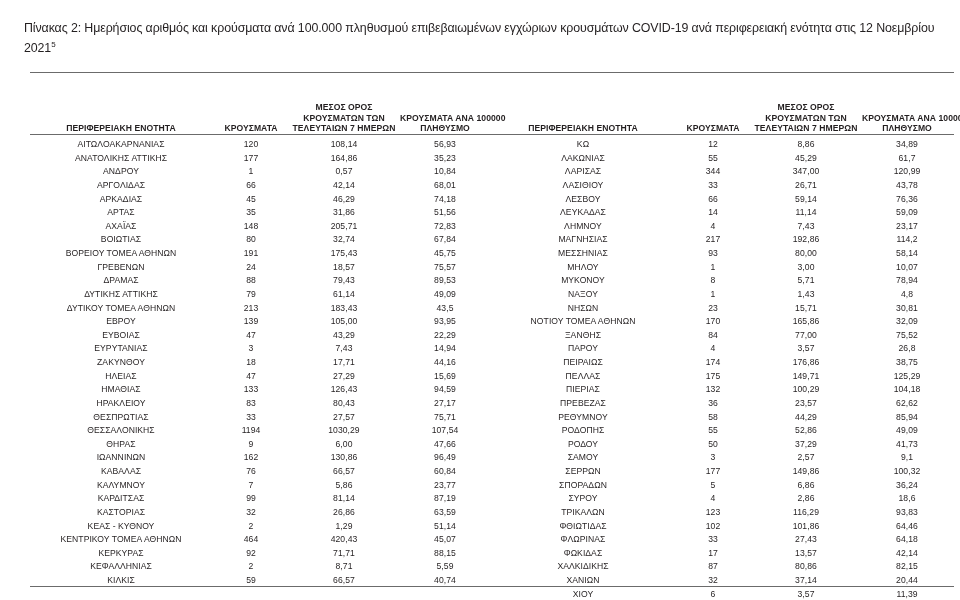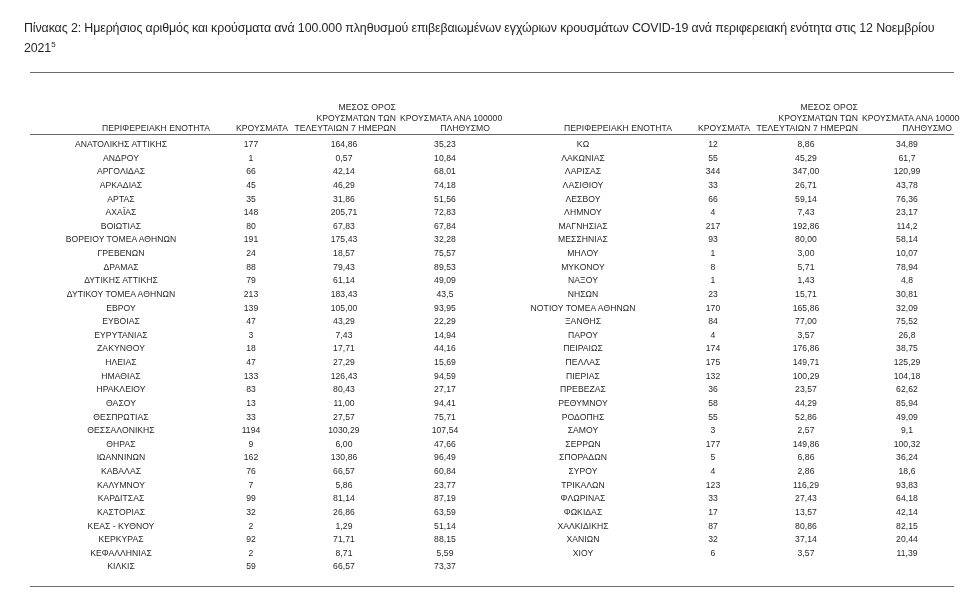--- a/index.html
+++ b/index.html
@@ -71,23 +71,23 @@
     border-collapse: collapse;
     table-layout: fixed;
   }
   table.data col.c-name  { width: 182px; }
   table.data col.c-cases { width: 78px; }
   table.data col.c-avg   { width: 108px; }
   table.data col.c-per   { width: 94px; }
 
   table.data thead th {
     font-size: 8.6px;
-    font-weight: normal;
+    font-weight: bold;
     color: #231f20;
-    text-align: right;
+    text-align: center;
     vertical-align: bottom;
     padding: 0 2px 4px 2px;
     height: 38px;
     line-height: 10.6px;
     letter-spacing: 0.05px;
   }
   table.data thead th .hl { display: block; white-space: nowrap; }
 
   table.data tbody td {
     font-size: 8.6px;
@@ -140,20 +140,26 @@
               <span class="hl">ΤΕΛΕΥΤΑΙΩΝ 7 ΗΜΕΡΩΝ</span>
             </th>
             <th>
               <span class="hl">ΚΡΟΥΣΜΑΤΑ ΑΝΑ 100000</span>
               <span class="hl">ΠΛΗΘΥΣΜΟ</span>
             </th>
           </tr>
         </thead>
         <tbody id="tbody-left">
             <tr>
+              <td class="name">ΑΙΤΩΛΟΑΚΑΡΝΑΝΙΑΣ</td>
+              <td class="num">120</td>
+              <td class="num">108,14</td>
+              <td class="num">56,93</td>
+            </tr>
+            <tr>
               <td class="name">ΑΝΑΤΟΛΙΚΗΣ ΑΤΤΙΚΗΣ</td>
               <td class="num">177</td>
               <td class="num">164,86</td>
               <td class="num">35,23</td>
             </tr>
             <tr>
               <td class="name">ΑΝΔΡΟΥ</td>
               <td class="num">1</td>
               <td class="num">0,57</td>
               <td class="num">10,84</td>
@@ -178,28 +184,28 @@
             </tr>
             <tr>
               <td class="name">ΑΧΑΪΑΣ</td>
               <td class="num">148</td>
               <td class="num">205,71</td>
               <td class="num">72,83</td>
             </tr>
             <tr>
               <td class="name">ΒΟΙΩΤΙΑΣ</td>
               <td class="num">80</td>
-              <td class="num">67,83</td>
+              <td class="num">32,74</td>
               <td class="num">67,84</td>
             </tr>
             <tr>
               <td class="name">ΒΟΡΕΙΟΥ ΤΟΜΕΑ ΑΘΗΝΩΝ</td>
               <td class="num">191</td>
               <td class="num">175,43</td>
-              <td class="num">32,28</td>
+              <td class="num">45,75</td>
             </tr>
             <tr>
               <td class="name">ΓΡΕΒΕΝΩΝ</td>
               <td class="num">24</td>
               <td class="num">18,57</td>
               <td class="num">75,57</td>
             </tr>
             <tr>
               <td class="name">ΔΡΑΜΑΣ</td>
               <td class="num">88</td>
@@ -254,26 +260,20 @@
               <td class="num">126,43</td>
               <td class="num">94,59</td>
             </tr>
             <tr>
               <td class="name">ΗΡΑΚΛΕΙΟΥ</td>
               <td class="num">83</td>
               <td class="num">80,43</td>
               <td class="num">27,17</td>
             </tr>
             <tr>
-              <td class="name">ΘΑΣΟΥ</td>
-              <td class="num">13</td>
-              <td class="num">11,00</td>
-              <td class="num">94,41</td>
-            </tr>
-            <tr>
               <td class="name">ΘΕΣΠΡΩΤΙΑΣ</td>
               <td class="num">33</td>
               <td class="num">27,57</td>
               <td class="num">75,71</td>
             </tr>
             <tr>
               <td class="name">ΘΕΣΣΑΛΟΝΙΚΗΣ</td>
               <td class="num">1194</td>
               <td class="num">1030,29</td>
               <td class="num">107,54</td>
@@ -314,36 +314,42 @@
               <td class="num">26,86</td>
               <td class="num">63,59</td>
             </tr>
             <tr>
               <td class="name">ΚΕΑΣ - ΚΥΘΝΟΥ</td>
               <td class="num">2</td>
               <td class="num">1,29</td>
               <td class="num">51,14</td>
             </tr>
             <tr>
+              <td class="name">ΚΕΝΤΡΙΚΟΥ ΤΟΜΕΑ ΑΘΗΝΩΝ</td>
+              <td class="num">464</td>
+              <td class="num">420,43</td>
+              <td class="num">45,07</td>
+            </tr>
+            <tr>
               <td class="name">ΚΕΡΚΥΡΑΣ</td>
               <td class="num">92</td>
               <td class="num">71,71</td>
               <td class="num">88,15</td>
             </tr>
             <tr>
               <td class="name">ΚΕΦΑΛΛΗΝΙΑΣ</td>
               <td class="num">2</td>
               <td class="num">8,71</td>
               <td class="num">5,59</td>
             </tr>
             <tr>
               <td class="name">ΚΙΛΚΙΣ</td>
               <td class="num">59</td>
               <td class="num">66,57</td>
-              <td class="num">73,37</td>
+              <td class="num">40,74</td>
             </tr>
           </tbody>
       </table>
     </div>
 
     <div class="half">
       <table class="data">
         <colgroup>
           <col class="c-name">
             <col class="c-cases">
@@ -394,20 +400,26 @@
               <td class="num">26,71</td>
               <td class="num">43,78</td>
             </tr>
             <tr>
               <td class="name">ΛΕΣΒΟΥ</td>
               <td class="num">66</td>
               <td class="num">59,14</td>
               <td class="num">76,36</td>
             </tr>
             <tr>
+              <td class="name">ΛΕΥΚΑΔΑΣ</td>
+              <td class="num">14</td>
+              <td class="num">11,14</td>
+              <td class="num">59,09</td>
+            </tr>
+            <tr>
               <td class="name">ΛΗΜΝΟΥ</td>
               <td class="num">4</td>
               <td class="num">7,43</td>
               <td class="num">23,17</td>
             </tr>
             <tr>
               <td class="name">ΜΑΓΝΗΣΙΑΣ</td>
               <td class="num">217</td>
               <td class="num">192,86</td>
               <td class="num">114,2</td>
@@ -490,20 +502,26 @@
               <td class="num">44,29</td>
               <td class="num">85,94</td>
             </tr>
             <tr>
               <td class="name">ΡΟΔΟΠΗΣ</td>
               <td class="num">55</td>
               <td class="num">52,86</td>
               <td class="num">49,09</td>
             </tr>
             <tr>
+              <td class="name">ΡΟΔΟΥ</td>
+              <td class="num">50</td>
+              <td class="num">37,29</td>
+              <td class="num">41,73</td>
+            </tr>
+            <tr>
               <td class="name">ΣΑΜΟΥ</td>
               <td class="num">3</td>
               <td class="num">2,57</td>
               <td class="num">9,1</td>
             </tr>
             <tr>
               <td class="name">ΣΕΡΡΩΝ</td>
               <td class="num">177</td>
               <td class="num">149,86</td>
               <td class="num">100,32</td>
@@ -520,20 +538,26 @@
               <td class="num">2,86</td>
               <td class="num">18,6</td>
             </tr>
             <tr>
               <td class="name">ΤΡΙΚΑΛΩΝ</td>
               <td class="num">123</td>
               <td class="num">116,29</td>
               <td class="num">93,83</td>
             </tr>
             <tr>
+              <td class="name">ΦΘΙΩΤΙΔΑΣ</td>
+              <td class="num">102</td>
+              <td class="num">101,86</td>
+              <td class="num">64,46</td>
+            </tr>
+            <tr>
               <td class="name">ΦΛΩΡΙΝΑΣ</td>
               <td class="num">33</td>
               <td class="num">27,43</td>
               <td class="num">64,18</td>
             </tr>
             <tr>
               <td class="name">ΦΩΚΙΔΑΣ</td>
               <td class="num">17</td>
               <td class="num">13,57</td>
               <td class="num">42,14</td>

